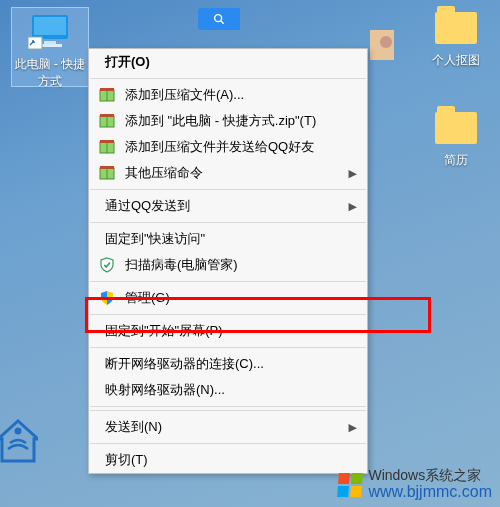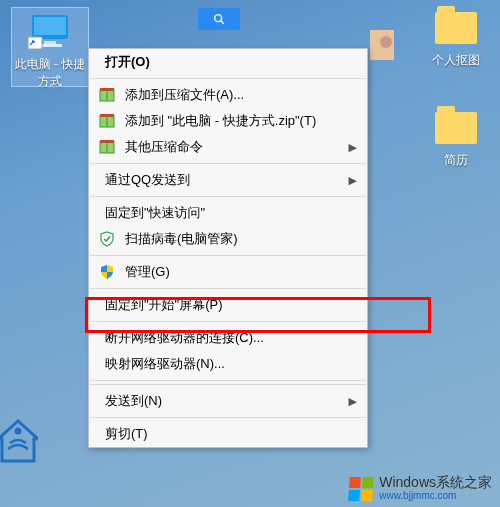--- a/index.html
+++ b/index.html
@@ -54,33 +54,33 @@
     }
     .bold-item { font-weight: 600; }
     
     .red-box {
       position:absolute; left:85px; top:297px; width:346px; height:36px;
       border: 3px solid #ff0000; pointer-events:none;
     }
     
     .watermark {
       position:absolute; right:8px; bottom:6px;
-      display:flex; align-items:flex-end; color:#333; font-size:14px;
+      display:flex; align-items:center; color:#333; font-size:14px;
       background: rgba(255,255,255,0);
     }
     .watermark .win-logo {
       width:24px; height:24px; display:grid; grid-template-columns:1fr 1fr; grid-template-rows:1fr 1fr;
       gap:2px; margin-right:6px; transform: skewX(-4deg);
     }
     .win-logo div:nth-child(1){background:#f25022;}
     .win-logo div:nth-child(2){background:#7fba00;}
     .win-logo div:nth-child(3){background:#00a4ef;}
     .win-logo div:nth-child(4){background:#ffb900;}
     .watermark .wm-text { line-height:1.1; }
-    .watermark .wm-url { font-size:10px; color:#1b5fb8; }
+    .watermark .wm-url { font-size:16px; color:#1b5fb8; }
     
     .svg { display:block; }
     
     .topbar-frag {
       position:absolute; left:198px; top:8px; width:42px; height:22px;
       background:#2b8aef; border-radius:3px 0 0 3px;
       display:flex; align-items:center; justify-content:center;
     }
     
     .house-frag { position:absolute; left:-2px; bottom:38px; }
@@ -157,20 +157,30 @@
     <span>添加到 "此电脑 - 快捷方式.zip"(T)</span>
   </div>
   <div class="menu-item">
     <span class="mi-icon">
       <svg width="16" height="16">
           <rect x="1" y="3" width="14" height="11" fill="#8fd46a" stroke="#4a9030"></rect>
           <rect x="1" y="1" width="14" height="3" fill="#be4b2b"></rect>
           <line x1="8" y1="3" x2="8" y2="14" stroke="#4a9030"></line>
         </svg>
     </span>
+    <span>添加到压缩文件并发送给QQ好友</span>
+  </div>
+  <div class="menu-item">
+    <span class="mi-icon">
+      <svg width="16" height="16">
+          <rect x="1" y="3" width="14" height="11" fill="#8fd46a" stroke="#4a9030"></rect>
+          <rect x="1" y="1" width="14" height="3" fill="#be4b2b"></rect>
+          <line x1="8" y1="3" x2="8" y2="14" stroke="#4a9030"></line>
+        </svg>
+    </span>
     <span>其他压缩命令</span>
     <span class="submenu-arrow">▶</span>
   </div>
   <div class="menu-sep"></div>
 
   <div class="menu-item no-icon">
     <span>通过QQ发送到</span>
     <span class="submenu-arrow">▶</span>
   </div>
   <div class="menu-sep"></div>

